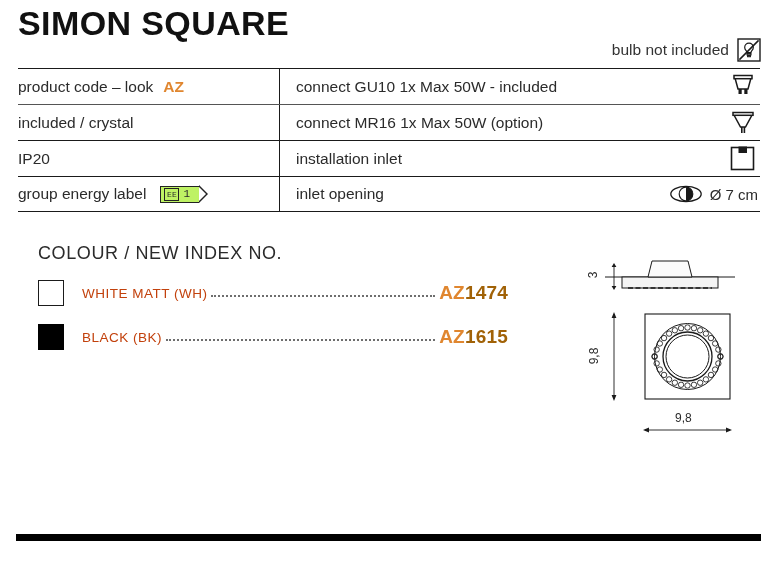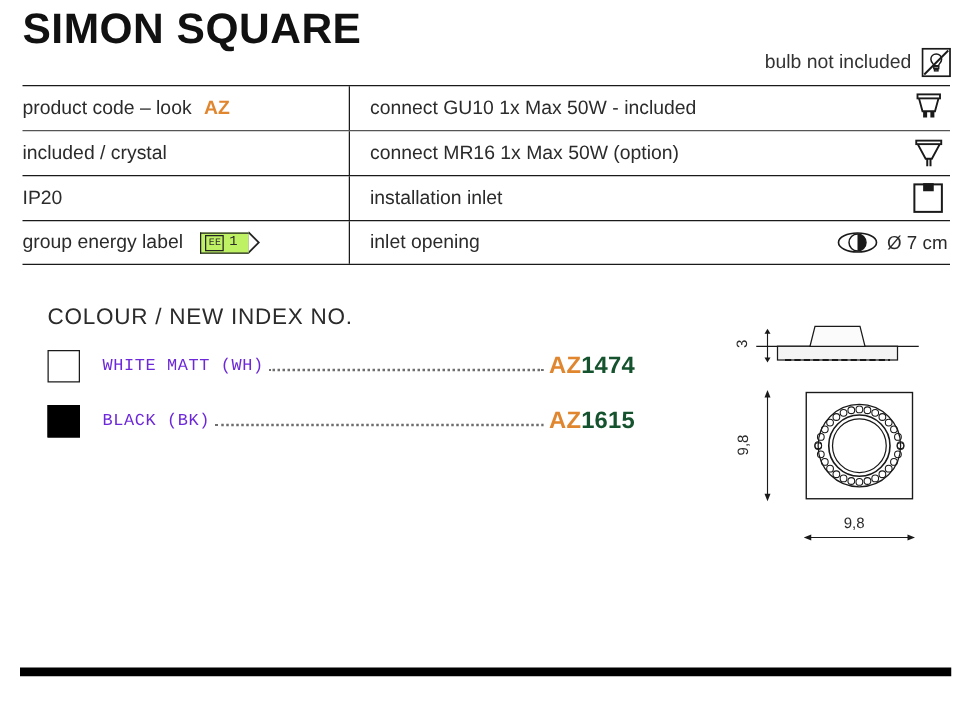--- a/index.html
+++ b/index.html
@@ -170,24 +170,23 @@
   .sw-black { background: #000000; border-color: #000; }
   .sw-chrome {
     background: linear-gradient(90deg,
       #3a3a3a 0%, #9a9a9a 9%, #efefef 18%, #c9c9c9 27%,
       #6d6d6d 37%, #f4f4f4 48%, #d8d8d8 58%,
       #7a7a7a 69%, #ededed 80%, #8c8c8c 90%, #2e2e2e 100%);
   }
   .colour-name {
     font-size: 13.5px;
     letter-spacing: 0.5px;
-    color: #6d28d9;
+    color: #c2410c;
     margin-left: 18px;
     white-space: nowrap;
-    font-family: Liberation Mono, monospace;
   }
   .leader {
     flex: 1;
     margin: 0 4px;
     height: 13px;
     position: relative;
     overflow: hidden;
   }
   .leader::after {
     content: "";
@@ -195,21 +194,21 @@
     left: 0; right: 0; bottom: 3px;
     border-bottom: 2.2px dotted #6e6e6e;
   }
   .code {
     font-size: 19px;
     font-weight: 700;
     white-space: nowrap;
     letter-spacing: 0.2px;
   }
   .code .az { color: #e0862f; }
-  .code .num { color: #14532d; }
+  .code .num { color: #a16207; }
 
   
   .tech {
     position: absolute;
     left: 580px; top: 252px;
     width: 190px; height: 200px;
   }
   .dim-label {
     position: absolute;
     font-size: 12px;

